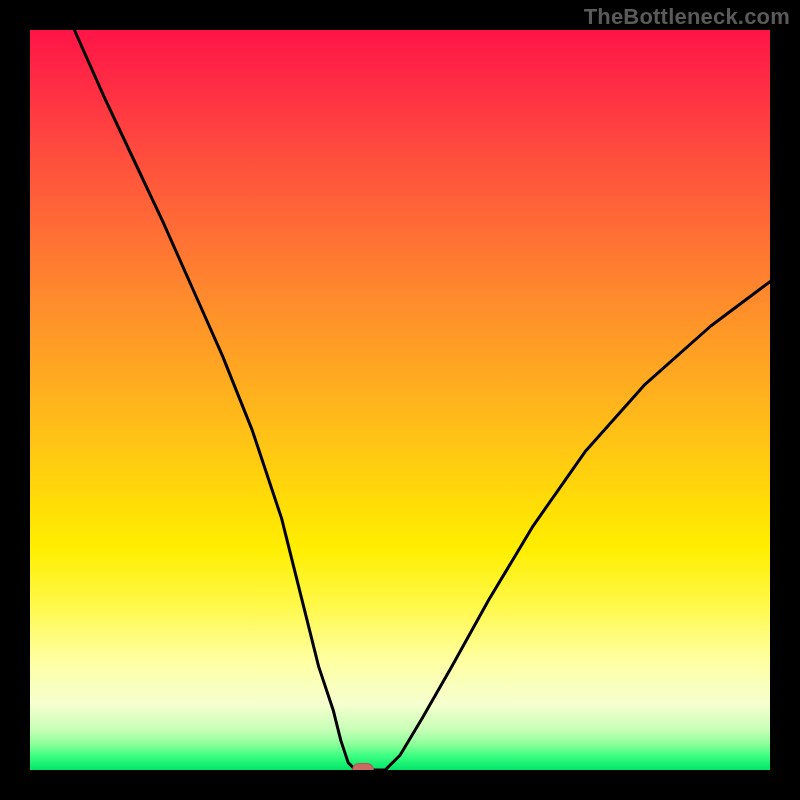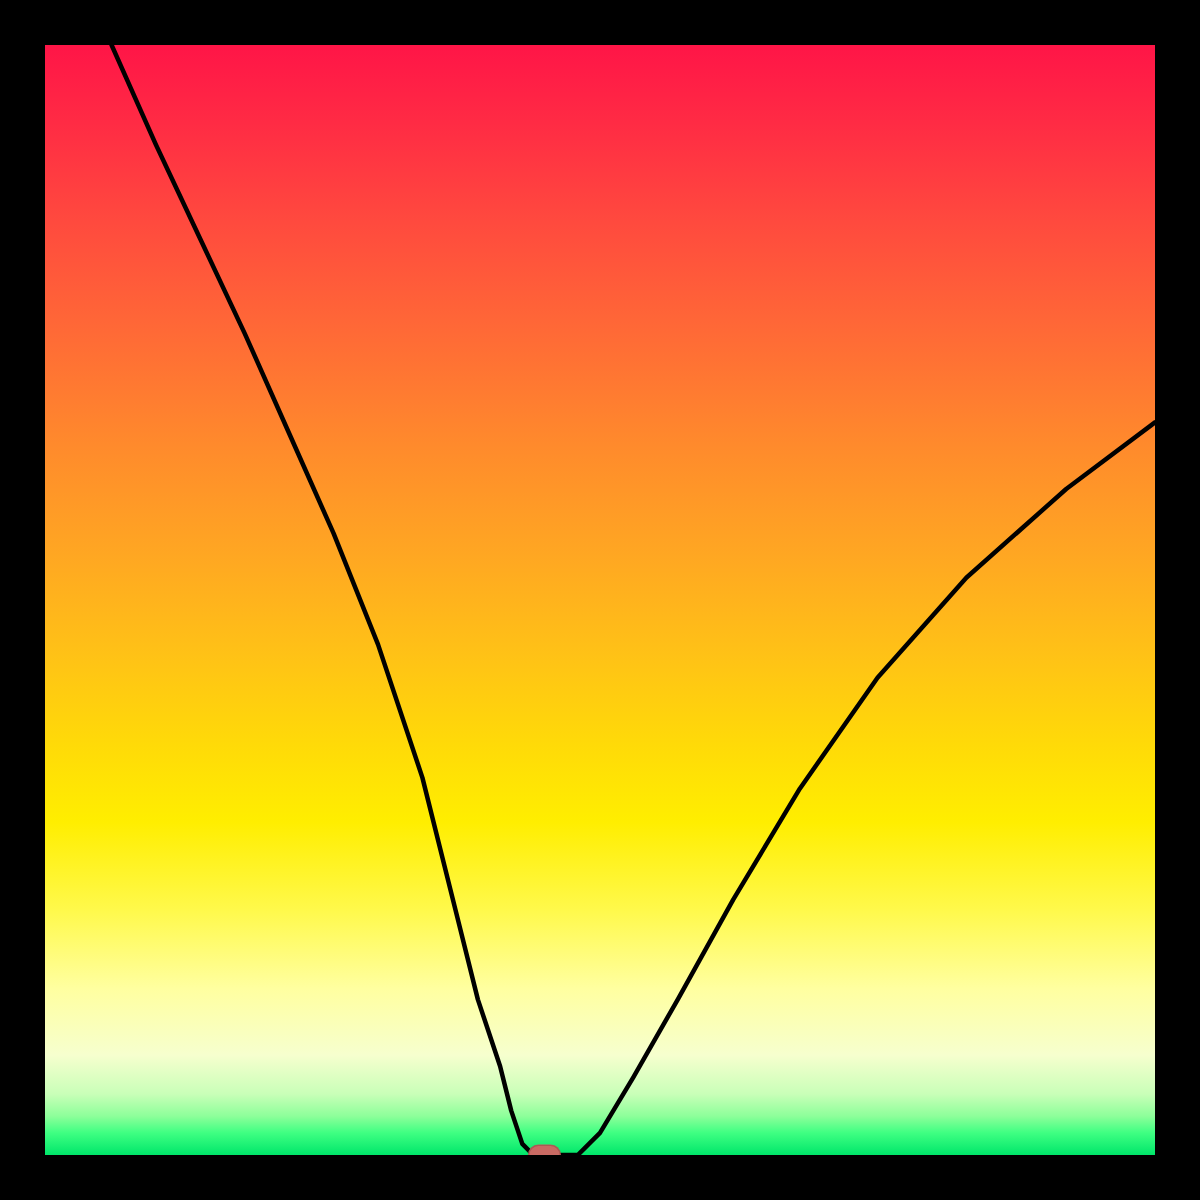--- a/index.html
+++ b/index.html
@@ -77,20 +77,21 @@
     background: #c96a63;
     box-shadow: 0 0 0 1px rgba(0,0,0,0.15) inset;
     transform: translate(-50%, -50%);
   }
 </style>
 </head>
 <body>
 
 <div class="frame">
 
+  <div class="watermark">TheBottleneck.com</div>
 
   <div class="plot-area">
     <div class="gradient-bg"></div>
 
     <svg class="curve" viewBox="0 0 740 740" preserveAspectRatio="none">
       <path id="curve-path" fill="none" stroke="#000" stroke-width="3" stroke-linejoin="round" stroke-linecap="round" d="M44.4 0.0 L74.0 66.6 L103.6 129.5 L133.2 192.4 L162.8 259.0 L192.4 325.6 L222.0 399.6 L251.6 488.4 L273.8 577.2 L288.6 636.4 L303.4 680.8 L310.8 710.4 L318.2 732.6 L325.6 740.0 L333.0 740.0 L355.2 740.0 L370.0 725.2 L392.2 688.2 L421.8 636.4 L458.8 569.8 L503.2 495.8 L555.0 421.8 L614.2 355.2 L680.8 296.0 L740.0 251.6"></path>
     </svg>
 
     <div id="min-marker" class="marker" style="left: 333px; top: 740px;"></div>
   </div>

